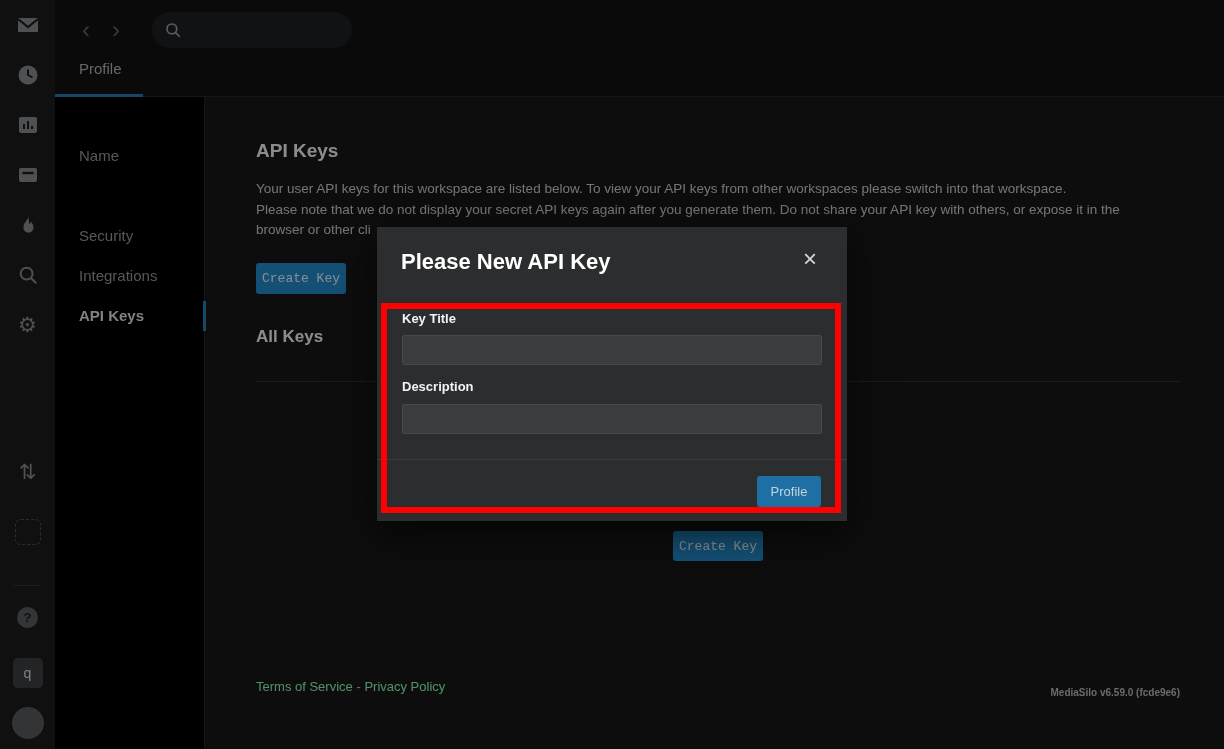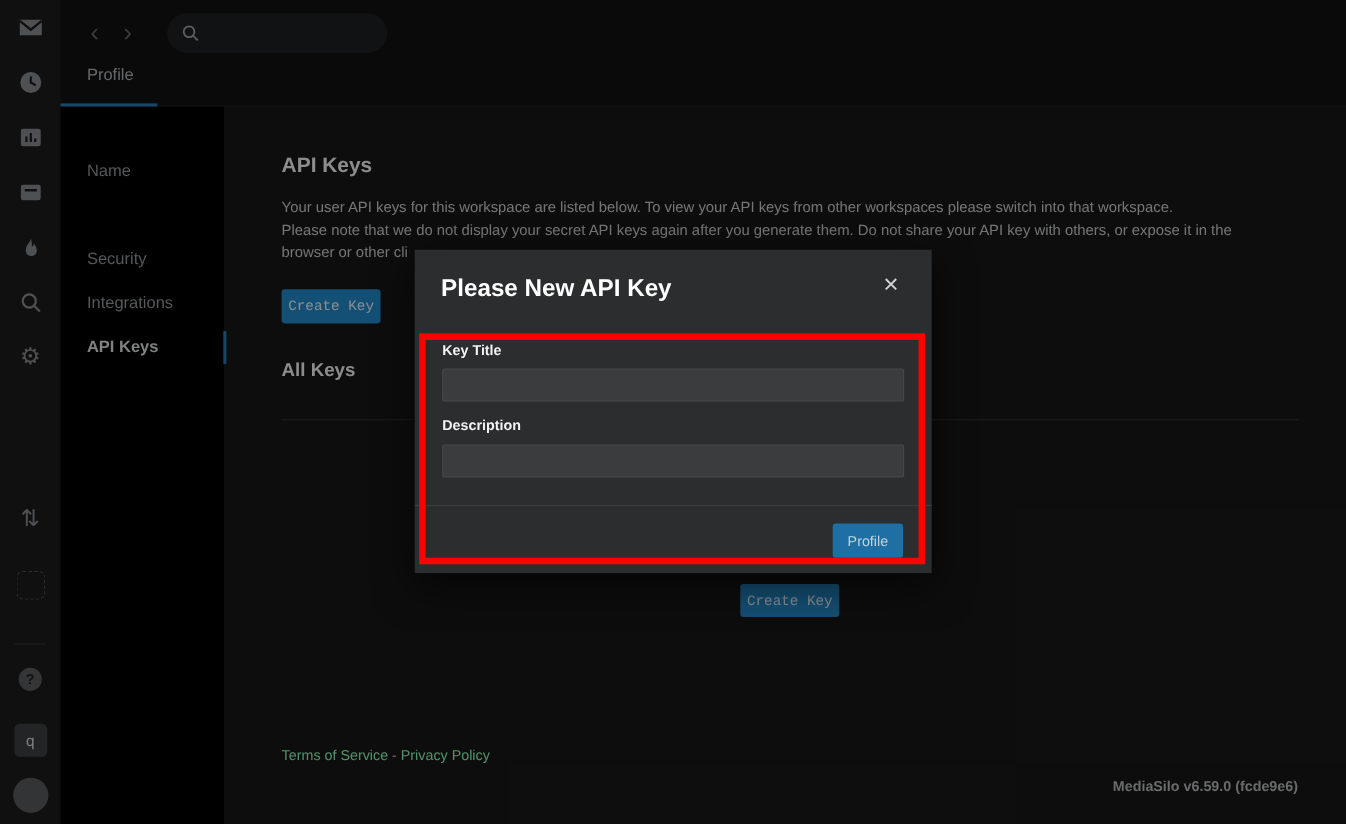--- a/index.html
+++ b/index.html
@@ -40,21 +40,21 @@
   .content { position:absolute; left:206px; top:97px; width:1018px; height:652px; background:#171717; z-index:1; }
   .page-title { position:absolute; left:50px; top:43px; font-size:19px; font-weight:bold; color:#e9eaeb; }
   .desc { position:absolute; left:50px; top:82px; font-size:13.5px; line-height:20.5px; color:#c2c4c6; }
   .btn-blue { background:#2285c4; color:#e3ecf1; border:none; border-radius:3px; font-size:13px; font-family:Liberation Mono, monospace; cursor:pointer; }
   .create-key-btn { position:absolute; left:50px; top:166px; width:90px; height:31px; }
   .all-keys-title { position:absolute; left:50px; top:230px; font-size:17px; font-weight:bold; color:#e9eaeb; }
   .keys-divider { position:absolute; left:50px; top:284px; width:925px; height:1px; background:#2e2e2e; }
   .empty-create-key-btn { position:absolute; left:467px; top:434px; width:90px; height:30px; }
   .footer-links { position:absolute; left:50px; top:582px; font-size:13px; color:#b9babc; }
   .footer-links a { color:#86efac; text-decoration:none; cursor:pointer; }
-  .footer-version { position:absolute; right:44px; top:610px; font-size:13px; font-weight:bold; color:#b0b2b4;padding-left:20px; }
+  .footer-version { position:absolute; right:44px; top:590px; font-size:10px; font-weight:bold; color:#b0b2b4;padding-left:20px; }
 
   
   .overlay { position:absolute; left:0; top:0; width:1224px; height:749px; background:rgba(0,0,0,0.40); z-index:10; }
   .modal { position:absolute; left:377px; top:227px; width:470px; height:294px; background:#2b2d2e; box-shadow:0 12px 36px rgba(0,0,0,0.65); z-index:20; }
   .modal-title { position:absolute; left:24px; top:22px; font-size:22px; font-weight:bold; color:#ffffff; }
   .modal-close { position:absolute; right:30px; top:20px; font-size:24px; color:#d4d4d4; cursor:pointer; line-height:1; }
   .field-label { position:absolute; left:25px; font-size:13px; font-weight:bold; color:#f2f3f4; }
   .lbl-1 { top:84px; } .lbl-2 { top:152px; }
   .modal-input { position:absolute; left:25px; width:420px; height:30px; background:#3a3c3d; border:1px solid #474949; border-radius:2px; color:#e0e0e0; font-size:13px; padding:0 8px; outline:none; }
   .inp-1 { top:108px; } .inp-2 { top:177px; }

